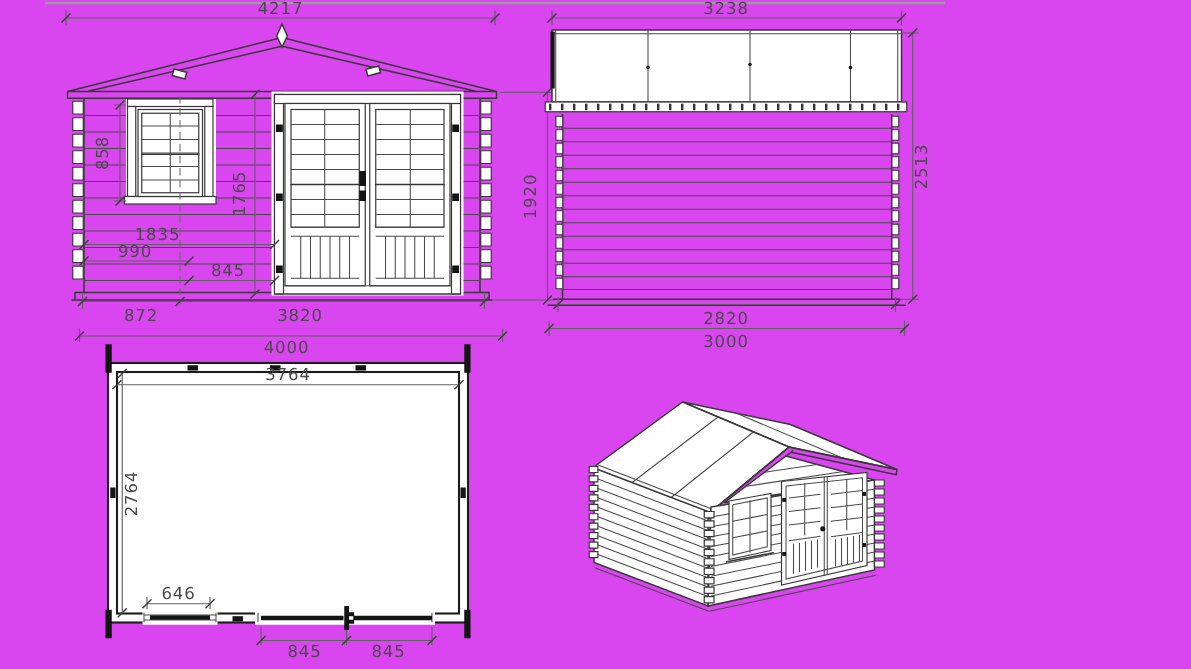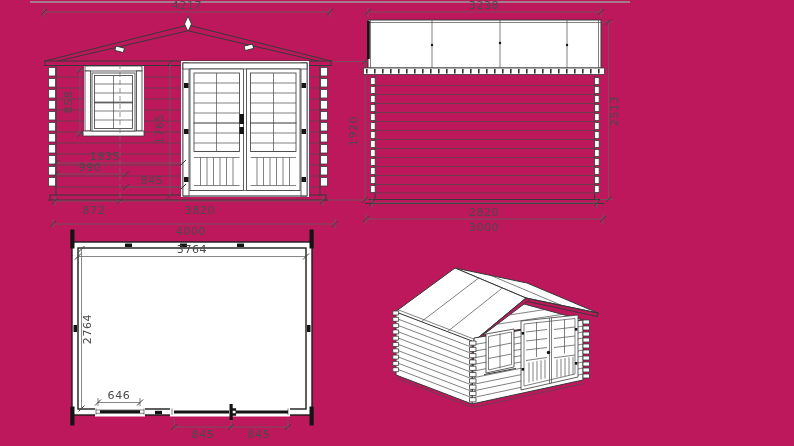--- a/index.html
+++ b/index.html
@@ -1,16 +1,16 @@
 <!DOCTYPE html>
 <html><head>
 <meta charset="utf-8">
 <style>
   html,body{margin:0;padding:0;background:#fff;}
-  #stage{position:relative;width:794px;height:446px;background:#be185d;overflow:hidden;
+  #stage{position:relative;width:794px;height:446px;background:#d946ef;overflow:hidden;
          font-family:"DejaVu Sans","Liberation Sans",sans-serif;}
   svg{display:block}
   .ln{stroke:#383838;stroke-width:1;fill:none;stroke-linecap:round;}
   .lnthin{stroke:#4a4a4a;stroke-width:.7;fill:none;}
   .wht{fill:#ffffff;stroke:#383838;stroke-width:1;}
   .whtthin{fill:#ffffff;stroke:#383838;stroke-width:.8;}
   .blank{fill:#ffffff;stroke:none;}
   .heavy{fill:#141414;stroke:none;}
   .planwall{fill:#ffffff;stroke:#1c1c1c;stroke-width:1.4;}
   .dim{stroke:#5f5f5f;stroke-width:.75;fill:none;}

